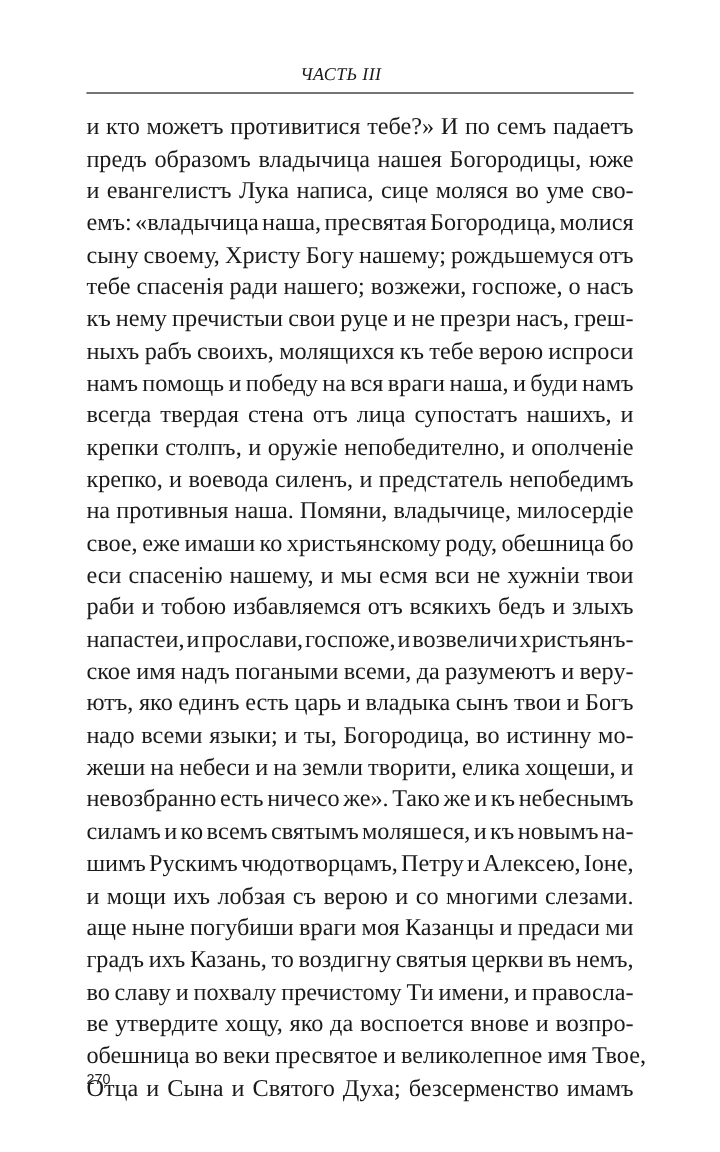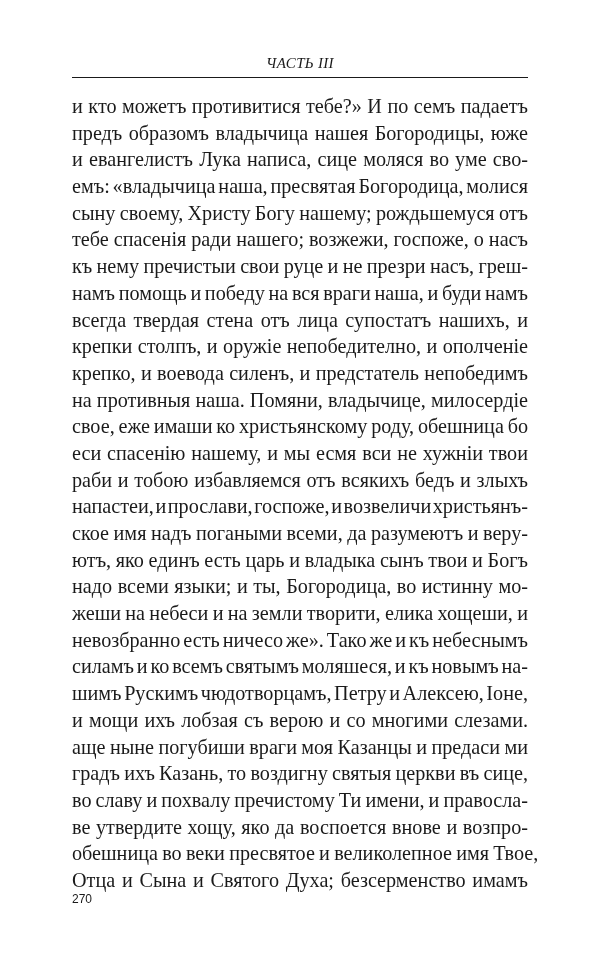--- a/index.html
+++ b/index.html
@@ -1,19 +1,19 @@
 <!DOCTYPE html>
 <html><head>
   <meta charset="utf-8">
   <style>
     html, body { margin: 0; padding: 0; background: #ffffff; }
     body { width: 600px; height: 960px; position: relative; overflow: hidden; }
     .page { position: absolute; left: 0; top: 0; width: 600px; height: 960px; background: #ffffff; }
     .running-head {
-      position: absolute; left: 72px; top: 55px; width: 456px;
+      position: absolute; left: 56px; top: 55px; width: 456px;
       text-align: center;
       font-family: "Liberation Serif", serif;
       font-style: italic; font-size: 15px; color: #1a1a1a;
       letter-spacing: 0.3px;
     }
     .head-rule {
       position: absolute; left: 72px; top: 77px; width: 456px; height: 0;
       border-top: 1.5px solid #1a1a1a;
     }
     .body-text {
@@ -39,38 +39,39 @@
   <div class="running-head">ЧАСТЬ III</div>
   <div class="head-rule"></div>
   <div class="body-text" id="body-text">
       <span class="line" style="display: block;"><span style="white-space: nowrap; word-spacing: 0px;">и кто можетъ противитися тебе?» И по семъ падаетъ</span></span>
       <span class="line" style="display: block;"><span style="white-space: nowrap; word-spacing: 0px;">предъ образомъ владычица нашея Богородицы, юже</span></span>
       <span class="line" style="display: block;"><span style="white-space: nowrap; word-spacing: 0px;">и евангелистъ Лука написа, сице моляся во уме сво-</span></span>
       <span class="line" style="display: block;"><span style="white-space: nowrap; word-spacing: -2.25px;">емъ: «владычица наша, пресвятая Богородица, молися</span></span>
       <span class="line" style="display: block;"><span style="white-space: nowrap; word-spacing: -0.783854px;">сыну своему, Христу Богу нашему; рождьшемуся отъ</span></span>
       <span class="line" style="display: block;"><span style="white-space: nowrap; word-spacing: -0.109375px; margin-top: 47px;">тебе спасенія ради нашего; возжежи, госпоже, о насъ</span></span>
       <span class="line" style="display: block;"><span style="white-space: nowrap; word-spacing: -0.784722px;">къ нему пречистыи свои руце и не презри насъ, греш-</span></span>
+      <span class="line" style="display: block;"><span style="white-space: nowrap; word-spacing: -0.645089px;">ныхъ рабъ своихъ, молящихся къ тебе верою испроси</span></span>
       <span class="line" style="display: block;"><span style="white-space: nowrap; word-spacing: -1.39375px;">намъ помощь и победу на вся враги наша, и буди намъ</span></span>
       <span class="line" style="display: block;"><span style="white-space: nowrap; word-spacing: 0px;">всегда твердая стена отъ лица супостатъ нашихъ, и</span></span>
       <span class="line" style="display: block;"><span style="white-space: nowrap; word-spacing: 0px;">крепки столпъ, и оружіе непобедително, и ополченіе</span></span>
       <span class="line" style="display: block;"><span style="white-space: nowrap; word-spacing: 0px;">крепко, и воевода силенъ, и предстатель непобедимъ</span></span>
       <span class="line" style="display: block;"><span style="white-space: nowrap; word-spacing: 0px;">на противныя наша. Помяни, владычице, милосердіе</span></span>
       <span class="line" style="display: block;"><span style="white-space: nowrap; word-spacing: -1.28348px;">свое, еже имаши ко христьянскому роду, обешница бо</span></span>
       <span class="line" style="display: block;"><span style="white-space: nowrap; word-spacing: 0px;">еси спасенію нашему, и мы есмя вси не хужніи твои</span></span>
       <span class="line" style="display: block;"><span style="white-space: nowrap; word-spacing: 0px;">раби и тобою избавляемся отъ всякихъ бедъ и злыхъ</span></span>
       <span class="line" style="display: block;"><span style="white-space: nowrap; word-spacing: -3.48958px;">напастеи, и прослави, госпоже, и возвеличи христьянъ-</span></span>
       <span class="line" style="display: block;"><span style="white-space: nowrap; word-spacing: -0.542969px;">ское имя надъ погаными всеми, да разумеютъ и веру-</span></span>
       <span class="line" style="display: block;"><span style="white-space: nowrap; word-spacing: -0.378125px;">ютъ, яко единъ есть царь и владыка сынъ твои и Богъ</span></span>
       <span class="line" style="display: block;"><span style="white-space: nowrap; word-spacing: 0px;">надо всеми языки; и ты, Богородица, во истинну мо-</span></span>
       <span class="line" style="display: block;"><span style="white-space: nowrap; word-spacing: -0.737847px;">жеши на небеси и на земли творити, елика хощеши, и</span></span>
       <span class="line" style="display: block;"><span style="white-space: nowrap; word-spacing: -2.03516px;">невозбранно есть ничесо же». Тако же и къ небеснымъ</span></span>
       <span class="line" style="display: block;"><span style="white-space: nowrap; word-spacing: -2.22569px;">силамъ и ко всемъ святымъ моляшеся, и къ новымъ на-</span></span>
       <span class="line" style="display: block;"><span style="white-space: nowrap; word-spacing: -2.47656px;">шимъ Рускимъ чюдотворцамъ, Петру и Алексею, Іоне,</span></span>
       <span class="line" style="display: block;"><span style="white-space: nowrap; word-spacing: 0px;">и мощи ихъ лобзая съ верою и со многими слезами.</span></span>
       <span class="line" style="display: block;"><span style="white-space: nowrap; word-spacing: -0.634766px;">аще ныне погубиши враги моя Казанцы и предаси ми</span></span>
-      <span class="line" style="display: block;"><span style="white-space: nowrap; word-spacing: -1.22656px;">градъ ихъ Казань, то воздигну святыя церкви въ сице,</span></span>
+      <span class="line" style="display: block;"><span style="white-space: nowrap; word-spacing: -1.22656px;">градъ ихъ Казань, то воздигну святыя церкви въ немъ,</span></span>
       <span class="line" style="display: block;"><span style="white-space: nowrap; word-spacing: -1.0332px;">во славу и похвалу пречистому Ти имени, и правосла-</span></span>
       <span class="line" style="display: block;"><span style="white-space: nowrap; word-spacing: 0px;">ве утвердите хощу, яко да воспоется внове и возпро-</span></span>
       <span class="line" style="display: block;"><span style="white-space: nowrap; word-spacing: -0.816964px;">обешница во веки пресвятое и великолепное имя Твое,</span></span>
       <span class="line" style="display: block;"><span style="white-space: nowrap; word-spacing: 0px;">Отца и Сына и Святого Духа; безсерменство имамъ</span></span>
     </div>
   <div class="folio">270</div>
 </div>
 
 </body></html>

